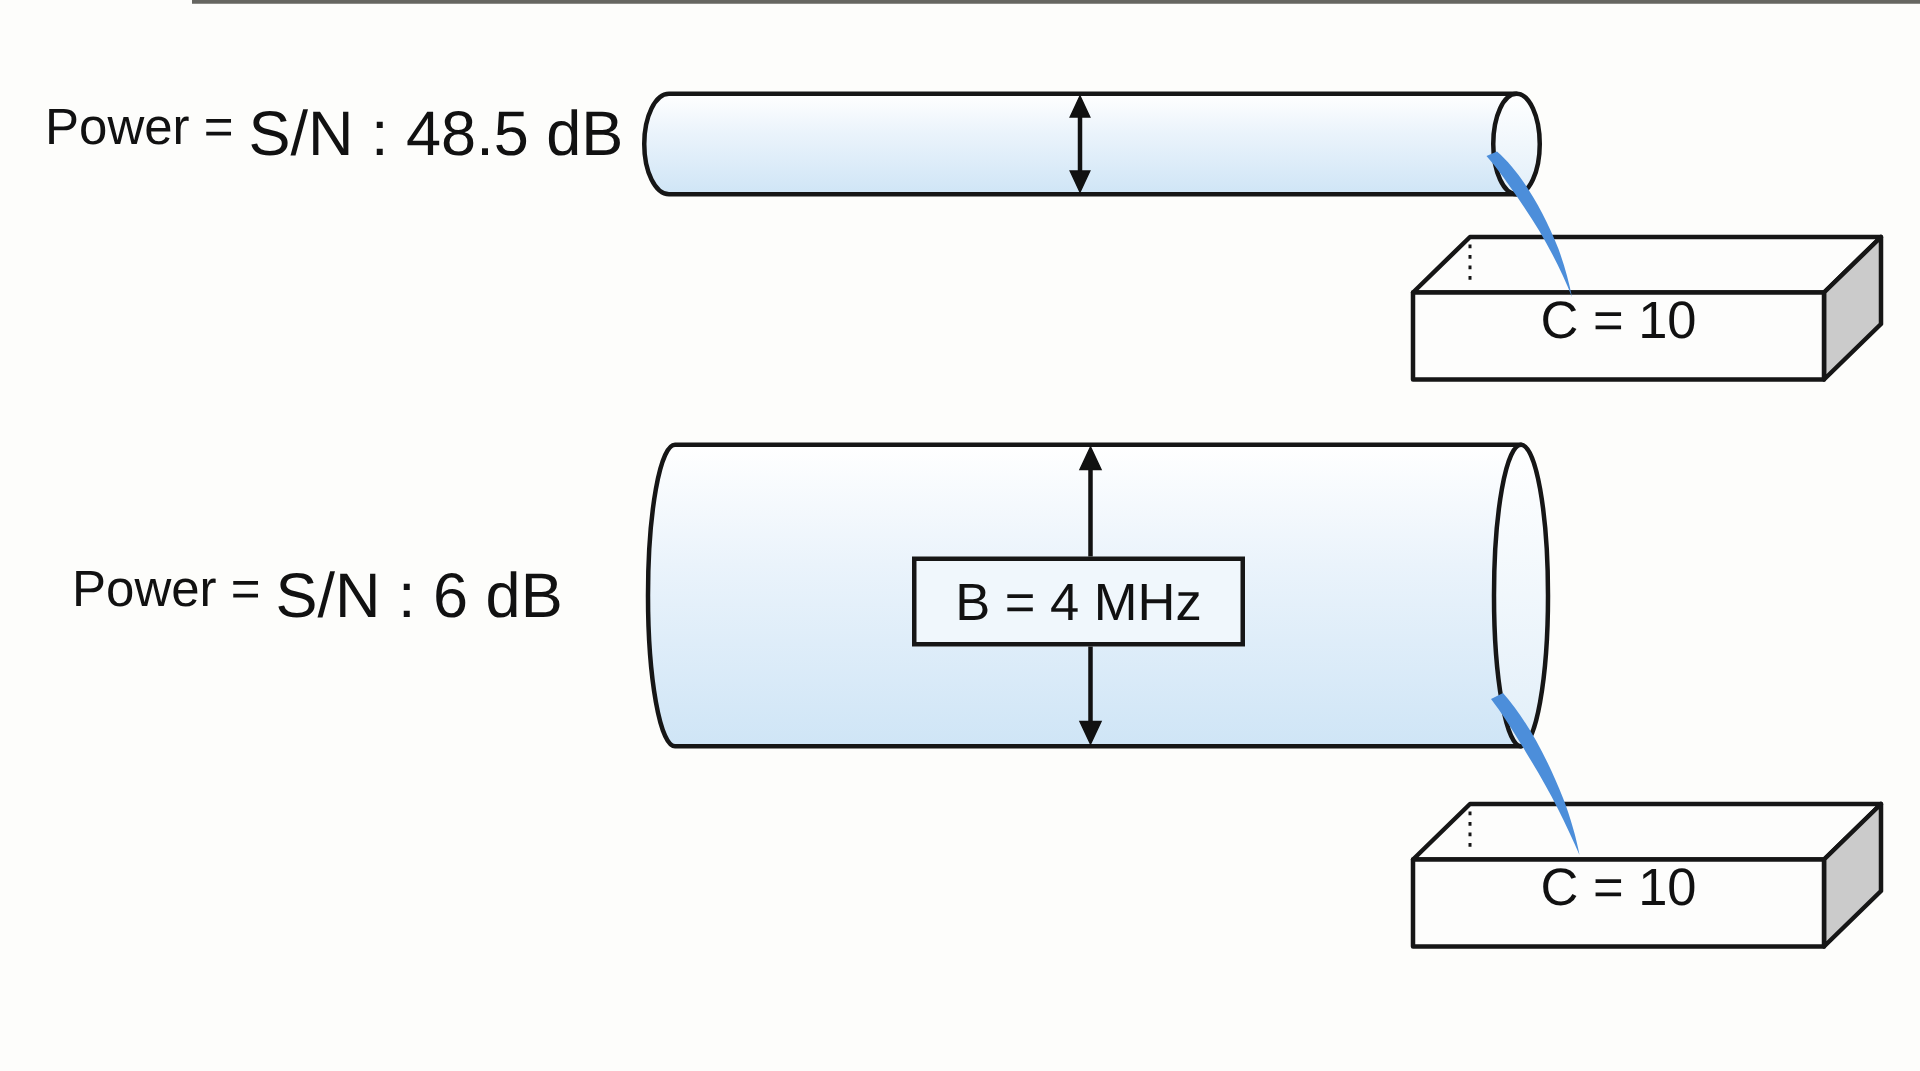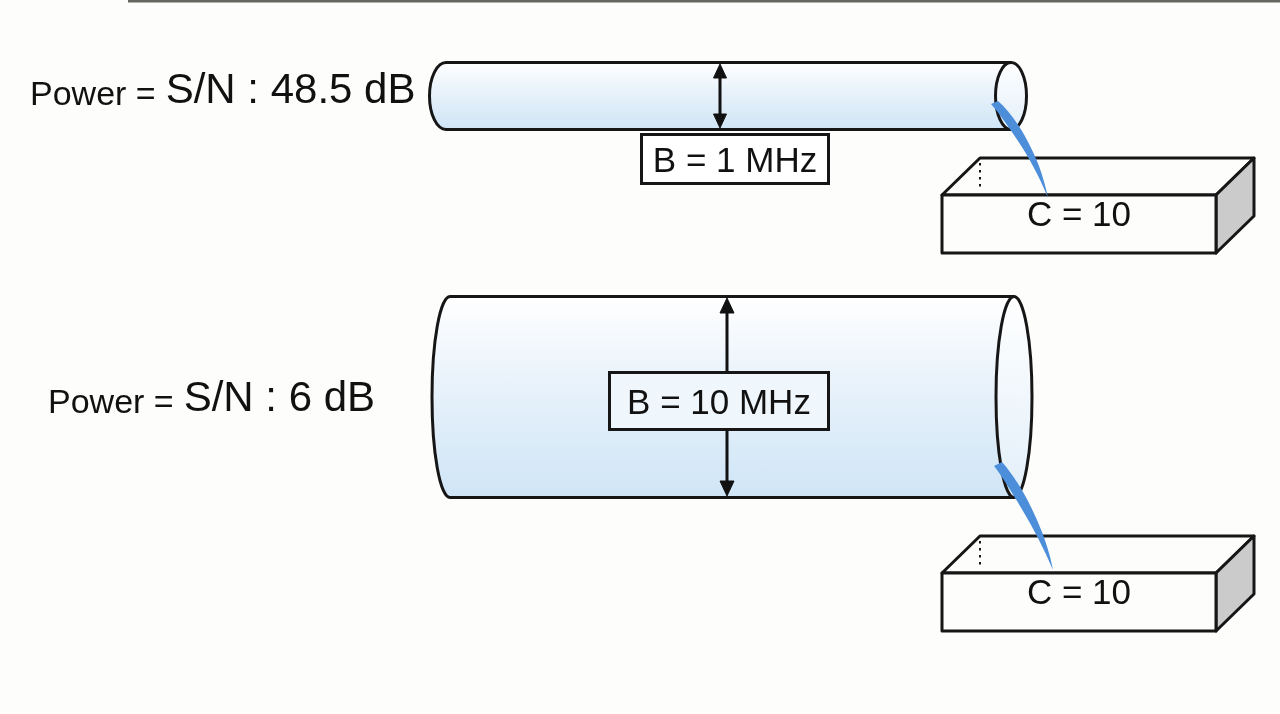--- a/index.html
+++ b/index.html
@@ -10,21 +10,21 @@
     height:714px;
     background:#fdfdfb;
     overflow:hidden;
     font-family:"Liberation Sans", sans-serif;
     color:#111;
   }
   .stage svg{position:absolute;left:0;top:0;}
   .power{
     position:absolute;
     display:flex;
-    align-items:flex-end;
+    align-items:flex-start;
     gap:10px;
     white-space:nowrap;
     line-height:1;
   }
   .power .prefix{font-size:34px;}
   .power .value{font-size:42px;}
   #power1{left:30px;top:68px;}
   #power2{left:48px;top:376px;}
   .blabel{
     position:absolute;
@@ -118,34 +118,31 @@
              C 1047,545 1051,559 1053,570
              C 1044,549 1033,527 1020,506
              C 1010,489 1001,475 994,466 Z" stroke="none" fill="#4c8eda"></path>
   </svg>
 
   <div class="power" id="power1">
     <span class="prefix">Power =</span>
     <span class="value">S/N : 48.5 dB</span>
   </div>
 
-  <div class="blabel" id="b1">
-    <span>B = 1 MHz</span>
-  </div>
 
   <div class="clabel" id="c1">
     <span>C = 10</span>
   </div>
 
   <div class="power" id="power2">
     <span class="prefix">Power =</span>
     <span class="value">S/N : 6 dB</span>
   </div>
 
   <div class="blabel" id="b2">
-    <span>B = 10 MHz</span>
+    <span>B = 4 MHz</span>
   </div>
 
   <div class="clabel" id="c2">
     <span>C = 10</span>
   </div>
 
 </div>
 
 </body></html>

